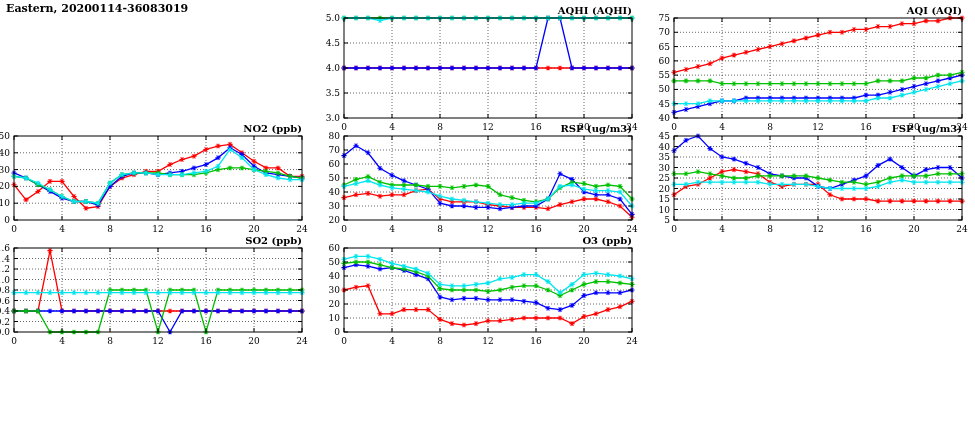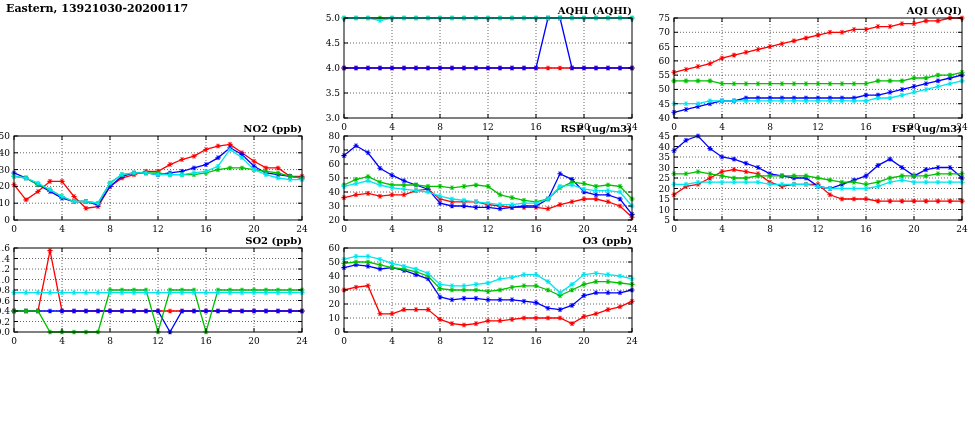--- a/index.html
+++ b/index.html
@@ -58,21 +58,21 @@
     stroke-width: 1.3;
   }
   .marker {
     stroke-width: 1.1;
     fill: none;
   }
 </style>
 </head>
 <body>
 
-<div id="page-title">Eastern, 13921030-20200117</div>
+<div id="page-title">Eastern, 20200114-36083019</div>
 
 <div class="panel" id="panel-aqhi" style="left: 314px; top: 4px; width: 326px; height: 130px;">
     <svg width="326" height="130">
       <line x1="78.00" y1="14" x2="78.00" y2="114" class="grid-line"></line>
       <line x1="126.00" y1="14" x2="126.00" y2="114" class="grid-line"></line>
       <line x1="174.00" y1="14" x2="174.00" y2="114" class="grid-line"></line>
       <line x1="222.00" y1="14" x2="222.00" y2="114" class="grid-line"></line>
       <line x1="270.00" y1="14" x2="270.00" y2="114" class="grid-line"></line>
       <line x1="30" y1="89.00" x2="318" y2="89.00" class="grid-line"></line>
       <line x1="30" y1="64.00" x2="318" y2="64.00" class="grid-line"></line>

